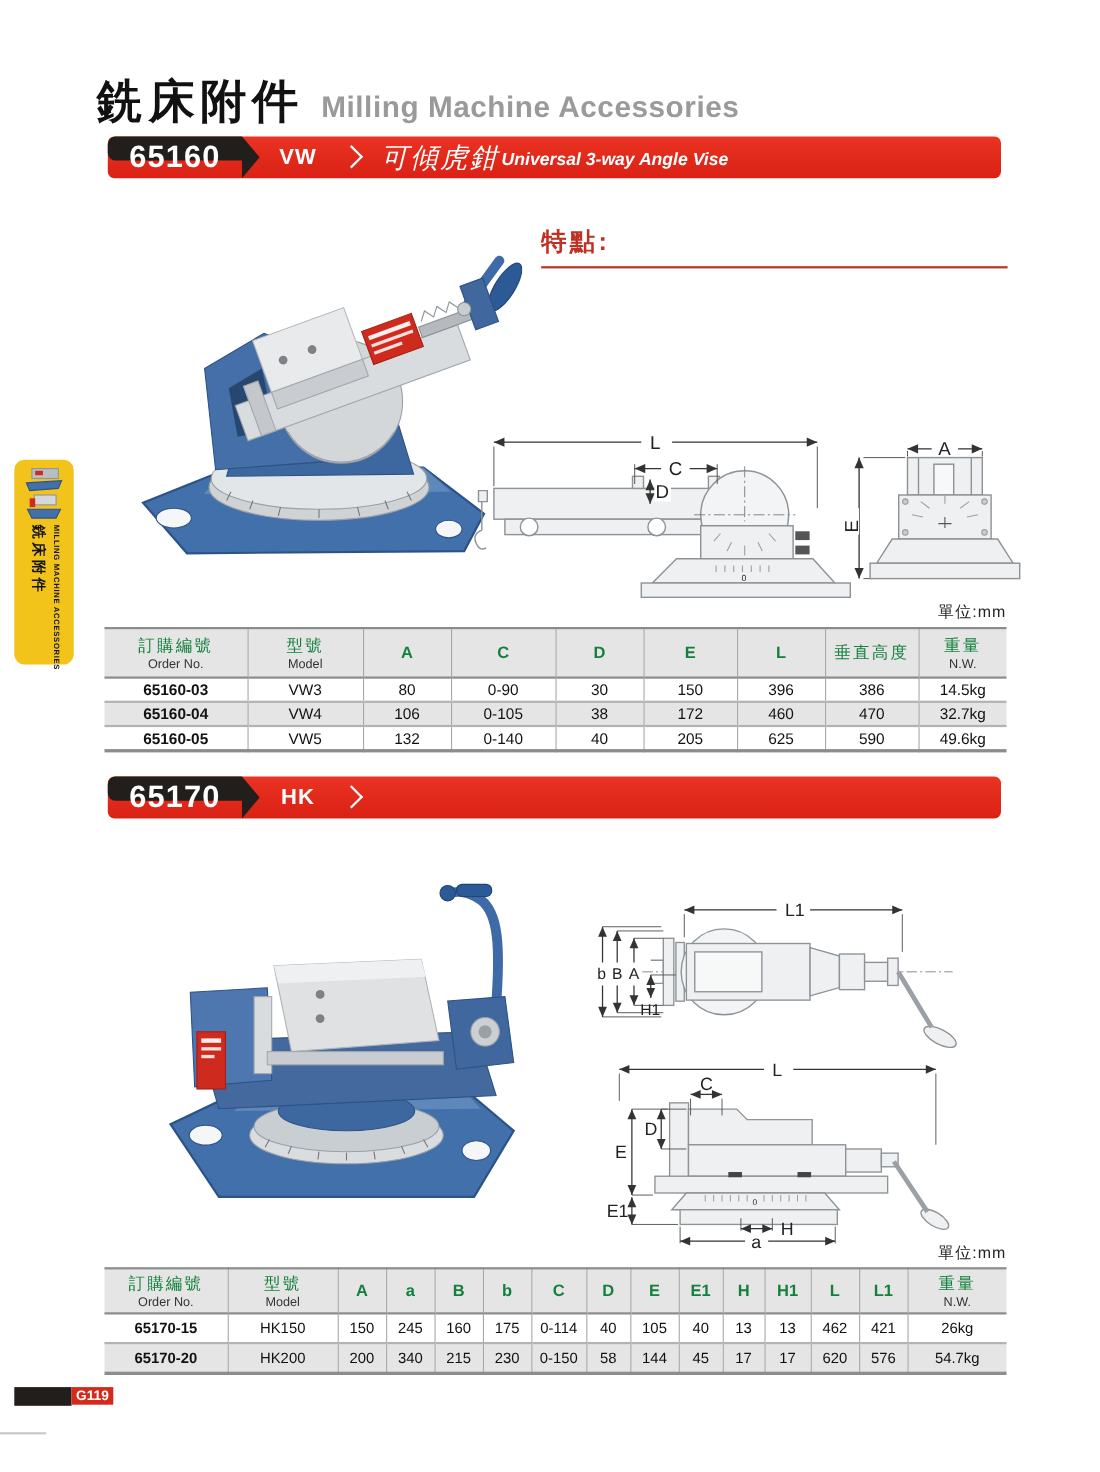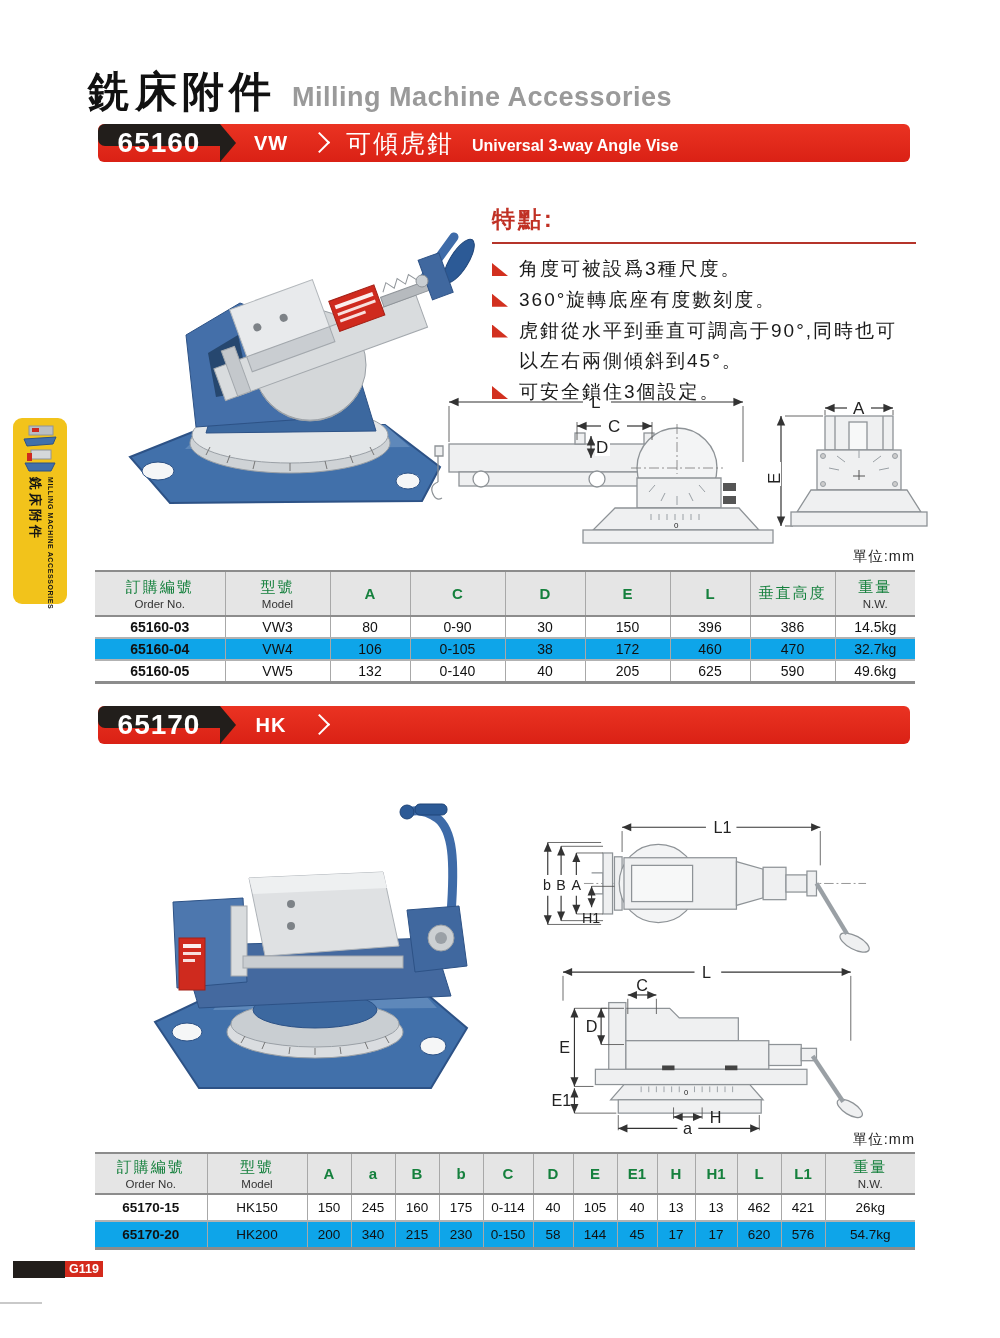--- a/index.html
+++ b/index.html
@@ -10,21 +10,21 @@
   .title-row { position:absolute; left:88px; top:64px; display:flex; align-items:baseline; gap:16px; }
   .title-zh { font-size:42px; font-weight:bold; color:#111; letter-spacing:5px; }
   .title-en { font-size:27px; font-weight:bold; color:#9a9a9a; letter-spacing:0.5px; }
 
   
   .banner { position:absolute; left:98px; width:812px; height:38px; background:linear-gradient(#ea3322,#da2115); border-radius:6px; }
   .banner .pill { position:absolute; left:0; top:0; width:122px; height:22px; background:#221e1b; border-radius:7px 0 0 7px; color:#fff; font-size:28px; font-weight:bold; text-align:center; line-height:37px; letter-spacing:1px; }
   .banner .pill::after { content:""; position:absolute; right:-16px; top:0; border-top:19px solid transparent; border-bottom:19px solid transparent; border-left:16px solid #221e1b; }
   .banner .series { position:absolute; left:144px; top:0; width:58px; text-align:center; color:#fff; font-size:20px; font-weight:bold; line-height:38px; letter-spacing:1px; }
   .banner .chev { position:absolute; left:214px; top:11px; width:15px; height:15px; border-top:2.5px solid #fff; border-right:2.5px solid #fff; transform:rotate(45deg); }
-  .banner .b-name { position:absolute; left:248px; top:0; height:38px; display:flex; align-items:center; gap:18px; color:#fff; white-space:nowrap; }
+  .banner .b-name { position:absolute; left:248px; top:0; height:38px; display:flex; align-items:center; gap:2px; color:#fff; white-space:nowrap;font-style:italic; }
   .banner .bn-zh { font-size:25px; letter-spacing:2px; }
   .banner .bn-en { font-size:16px; font-weight:bold; margin-top:6px; }
 
   
   .features { position:absolute; left:492px; top:204px; width:424px; }
   .features-heading { font-size:23px; font-weight:bold; color:#c03024; letter-spacing:3px; border-bottom:2px solid #b5342a; padding-bottom:7px; margin-bottom:10px; }
   .features ul { list-style:none; }
   .features li { position:relative; padding-left:27px; font-size:19px; color:#1a1a1a; letter-spacing:2px; line-height:1.62; }
   .features .tri { position:absolute; left:0; top:9px; width:16px; height:13px; background:#d2301f; clip-path:polygon(0 0, 100% 100%, 0 100%); }
 
@@ -37,21 +37,21 @@
 
   .unit { position:absolute; right:85px; font-size:14.5px; color:#222; letter-spacing:1px;text-align:center; }
 
   
   .tbl-wrap { position:absolute; left:95px; width:820px; }
   table { border-collapse:collapse; table-layout:fixed; width:820px; border-top:2px solid #8c8c8c; border-bottom:3px solid #8c8c8c; }
   th, td { text-align:center; vertical-align:middle; }
   th + th, td + td { border-left:1.5px solid #a8a8a8; }
   thead th { background:#e5e5e5; border-bottom:2px solid #8c8c8c; height:45px; font-weight:normal; }
   tbody tr + tr td { border-top:2px solid #b2b2b2; }
-  tbody tr.alt { background:#0ea5e9;border-radius:11px; }
+  tbody tr.alt { background:#e5e5e5;border-radius:11px; }
   .h-zh { font-size:15px; color:#15803d; letter-spacing:2px; }
   th.dim-col .h-zh { font-weight:bold; letter-spacing:0; }
   .h-en { font-size:11.5px; color:#333; margin-top:1px; }
   .h-en:empty { display:none; }
   tbody td { font-size:14px; color:#111; height:22px; }
   .order-col { font-weight:bold; }
   .tbl-hk thead th { height:41px; }
   .tbl-hk tbody td { font-size:13.5px; height:27px; }
 
   
@@ -120,26 +120,20 @@
       <rect x="250" y="147" width="27" height="3" fill="#ffffff" opacity="0.85"></rect>
       <rect x="296" y="140" width="52" height="10" fill="#b6babe" stroke="#8f9499"></rect>
       <path d="M300,136 l6,-8 6,8 6,-8 6,8 6,-8 6,8" stroke="#8f9499" fill="none"></path>
       <rect x="344" y="118" width="22" height="42" fill="#40689f" stroke="#2d5286"></rect>
     </g>
     <circle cx="322" cy="96" r="6" fill="#c9ced2" stroke="#8f9499"></circle>
   </svg>
 
   <div class="features">
     <div class="features-heading">特點:</div>
-    <ul>
-      <li><span class="tri"></span><span>角度可被設爲3種尺度。</span></li>
-      <li><span class="tri"></span><span>360°旋轉底座有度數刻度。</span></li>
-      <li><span class="tri"></span><span>虎鉗從水平到垂直可調高于90°,同時也可以左右兩側傾斜到45°。</span></li>
-      <li><span class="tri"></span><span>可安全鎖住3個設定。</span></li>
-    </ul>
   </div>
 
   <svg class="svgbox" style="left:425px; top:388px;" width="515" height="160" viewBox="0 0 515 160">
     <defs>
       <marker id="aV" markerWidth="9" markerHeight="8" refX="8.5" refY="4" orient="auto-start-reverse">
         <path d="M0.5,0.5 L8.5,4 L0.5,7.5 z" fill="#333"></path>
       </marker>
     </defs>
 
     <g fill="#eff0f1" stroke="#8e9397" stroke-width="1.3">

